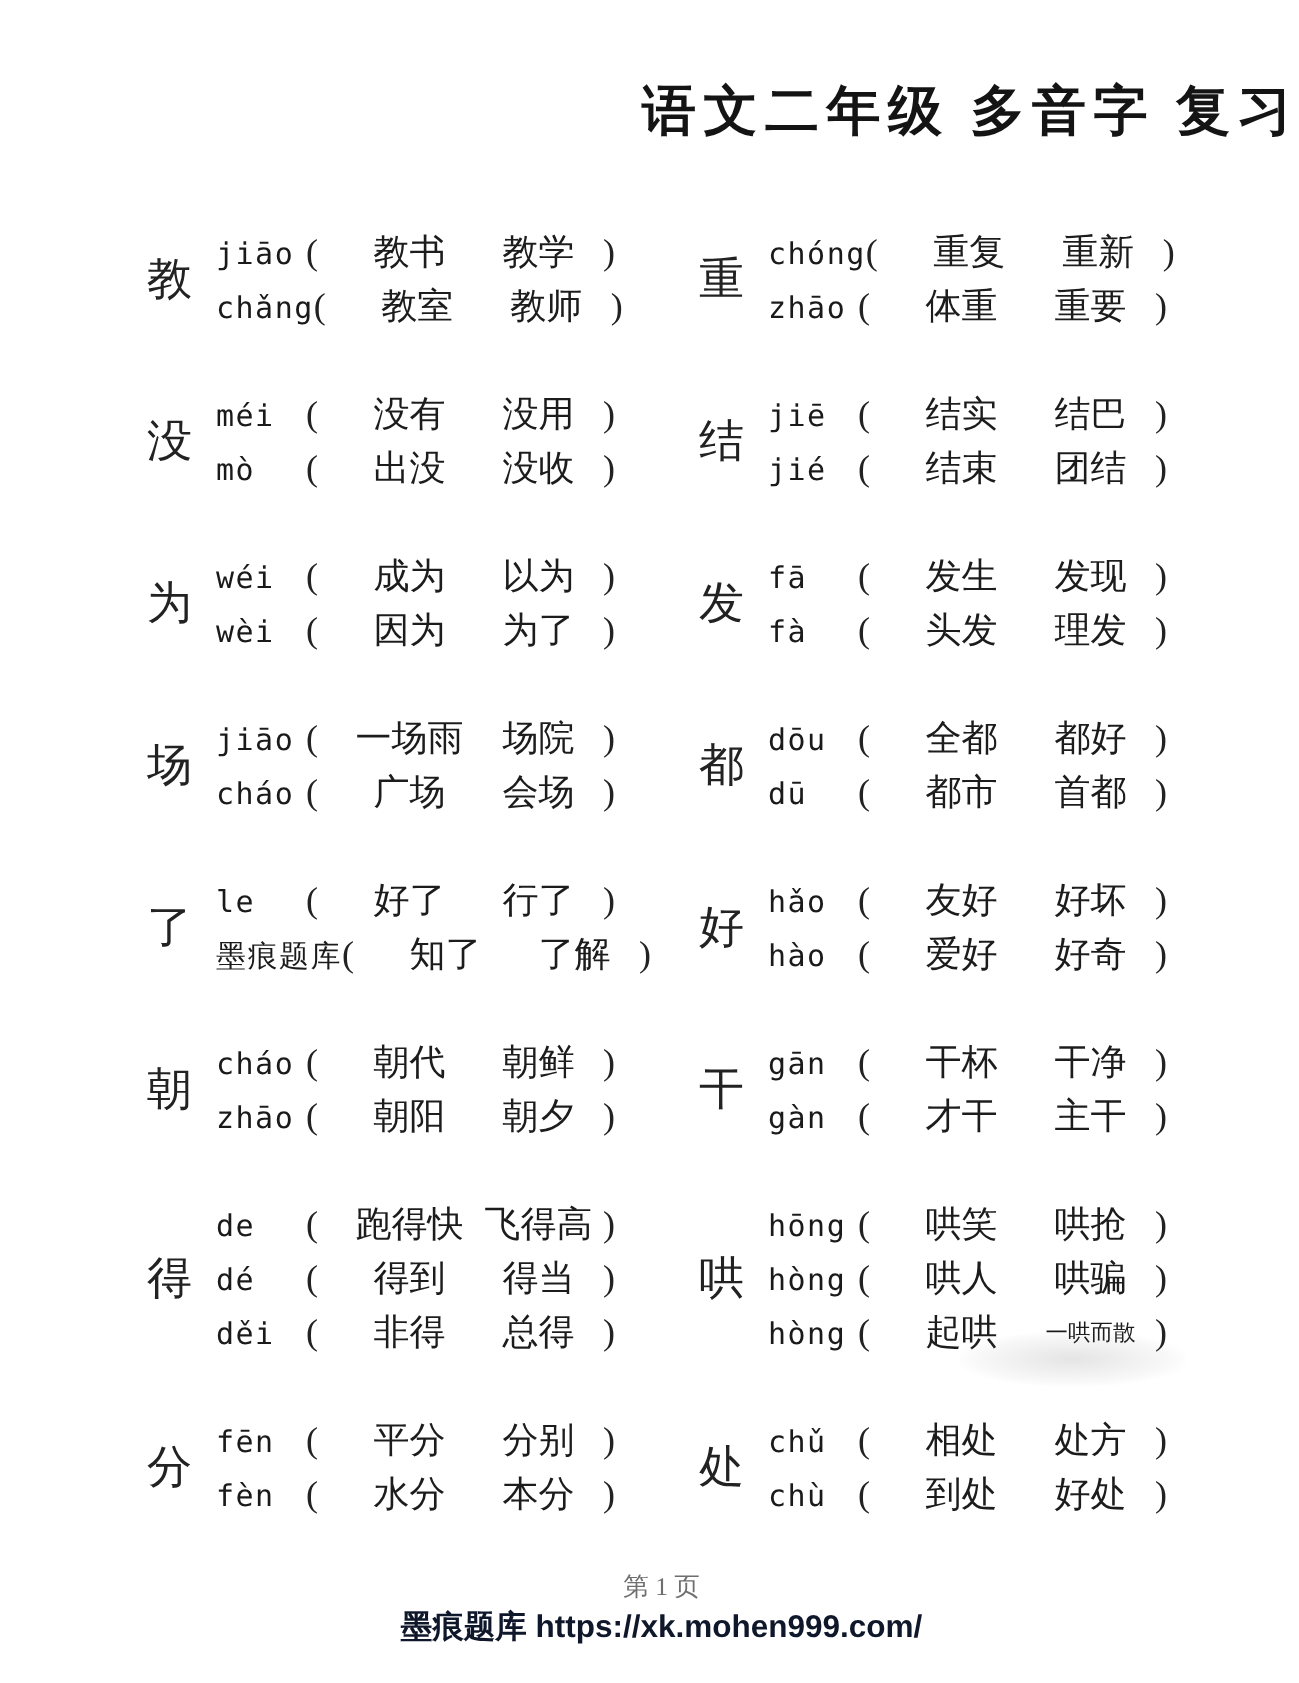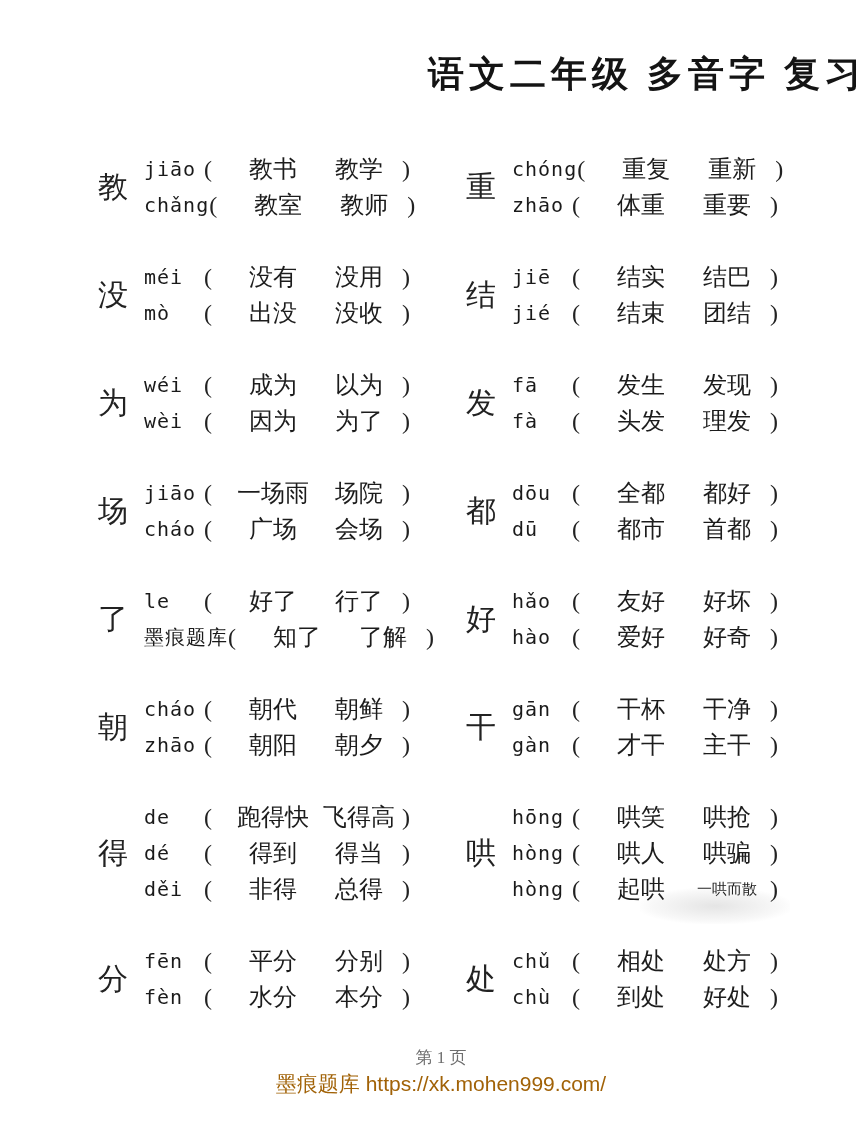--- a/index.html
+++ b/index.html
@@ -81,23 +81,24 @@
     top:1046px;left:16px;right:0;
     text-align:center;
   }
   .footer .pageno{
     font-size:17px;
     color:#6e6e6e;
     font-family:"Liberation Serif","DejaVu Serif",serif;
   }
   .footer .source{
     font-size:21px;
-    color:#a16207;
+    color:#0f172a;
     font-family:"Liberation Sans","DejaVu Sans",sans-serif;
     margin-top:1px;
+    font-weight:bold;
   }
 </style>
 </head>
 <body>
 
 <div class="page">
   <h1 class="title">语文二年级 多音字 复习</h1>
 
   <div class="grid">
 

